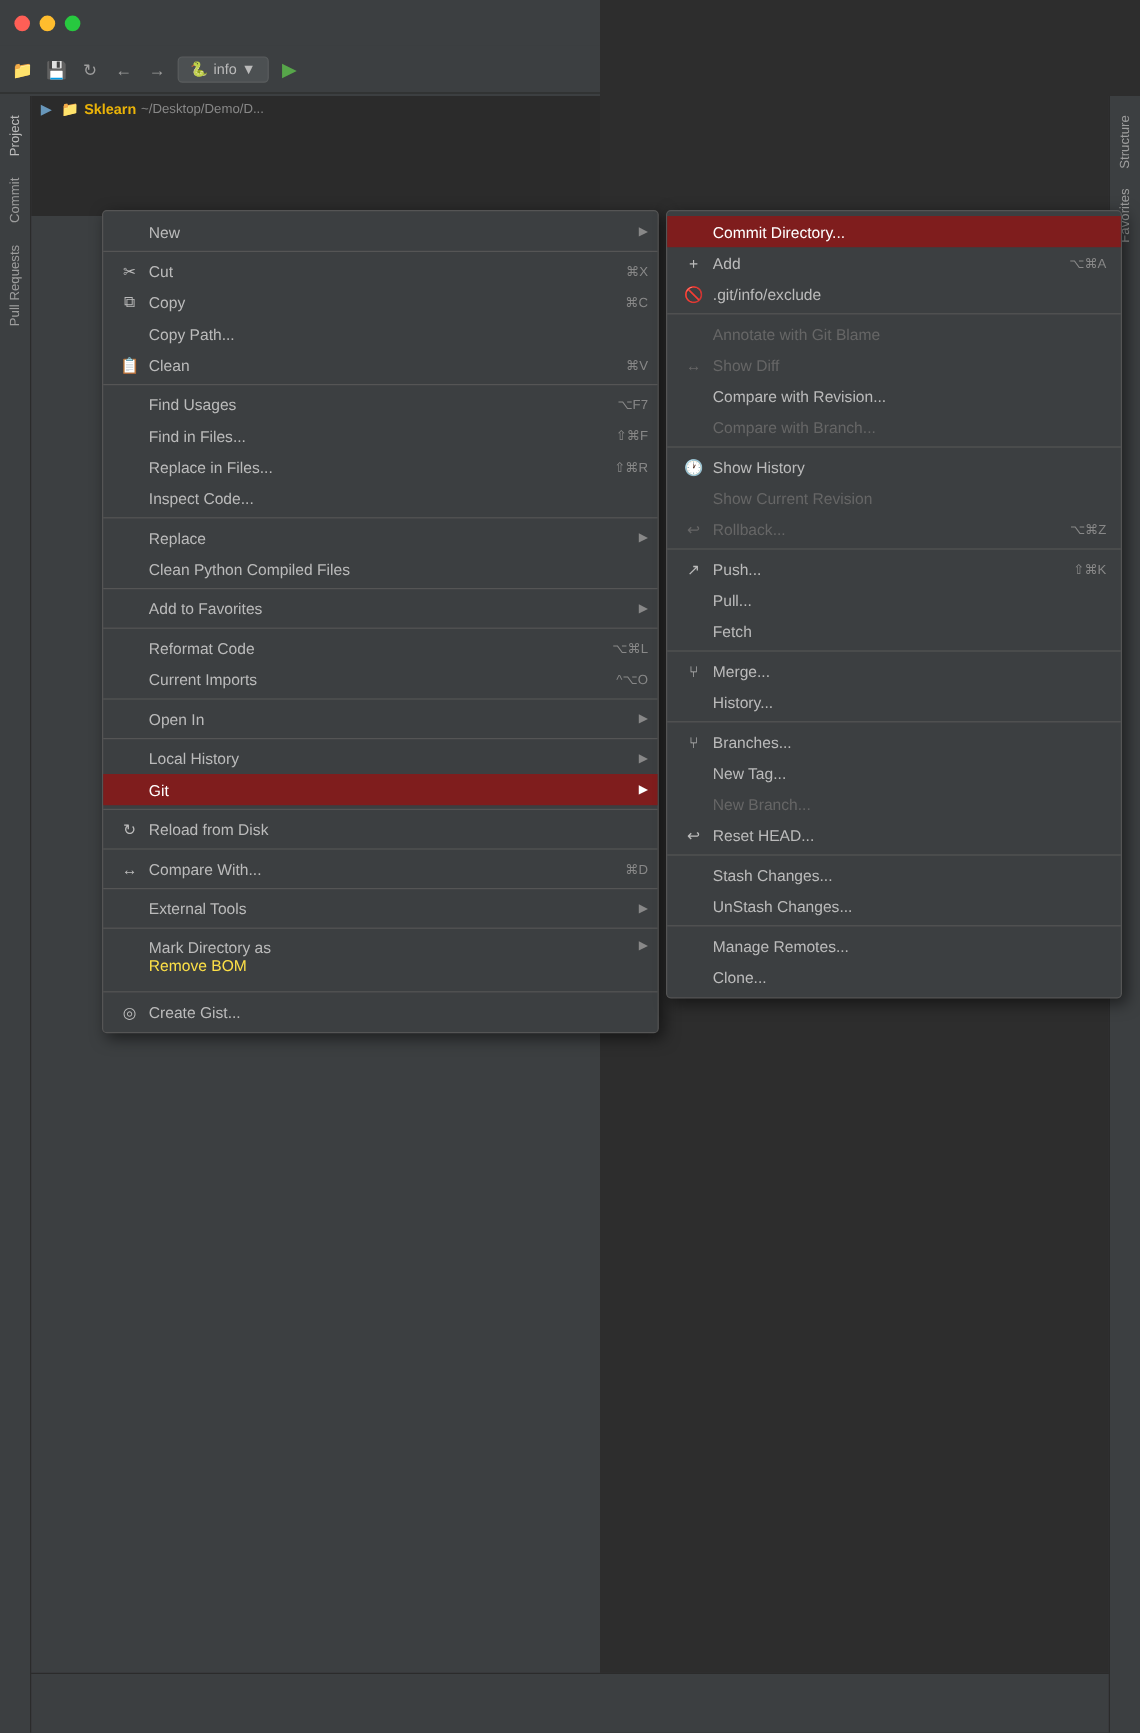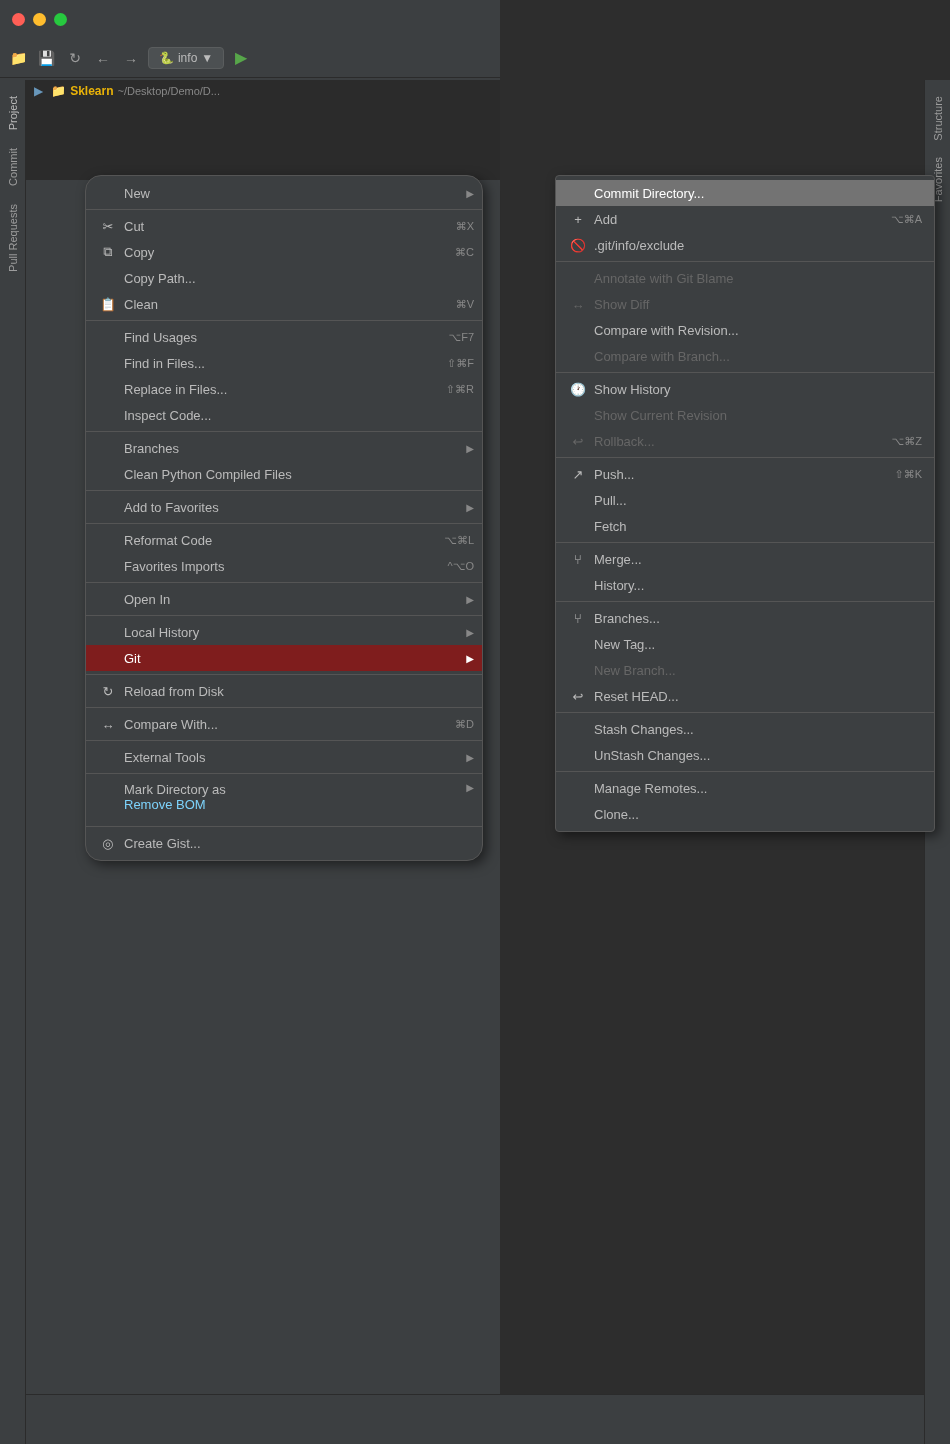--- a/index.html
+++ b/index.html
@@ -97,24 +97,24 @@
       cursor: pointer;
       white-space: nowrap;
     }
     .side-tab.active { color: #bbbbbb; }
 
     
     .context-menu {
       position: absolute;
       left: 85px;
       top: 175px;
-      width: 398px;
+      width: 464px;
       background: #3c3f41;
       border: 1px solid #555555;
-      border-radius: 16px;
+      border-radius: 4px;
       box-shadow: 4px 4px 12px rgba(0,0,0,0.5);
       z-index: 100;
       padding: 4px 0;
     }
     .menu-item {
       height: 26px;
       display: flex;
       align-items: center;
       padding: 0 8px 0 12px;
       cursor: pointer;
@@ -162,21 +162,21 @@
       flex-direction: column;
     }
     .menu-item.tall .item-row {
       display: flex;
       align-items: flex-start;
       width: 100%;
     }
     .menu-item.tall .item-second-line {
       padding-left: 26px;
       font-size: 13px;
-      color: #7dd3fc;
+      color: #fde047;
     }
 
     
     .submenu {
       position: absolute;
       left: 471px;
       top: 0px;
       width: 380px;
       background: #3c3f41;
       border: 1px solid #555555;
@@ -188,21 +188,21 @@
     .submenu-item {
       height: 26px;
       display: flex;
       align-items: center;
       padding: 0 12px;
       cursor: pointer;
       white-space: nowrap;
       position: relative;
     }
     .submenu-item.highlighted {
-      background: #737373;
+      background: #7f1d1d;
       color: #ffffff;
     }
     .submenu-item .item-icon {
       width: 20px;
       text-align: center;
       margin-right: 6px;
       font-size: 13px;
       flex-shrink: 0;
     }
     .submenu-item .item-label { flex: 1; }
@@ -369,21 +369,21 @@
 
   </div>
     <div class="menu-item">
     <span class="item-icon"></span>
     <span class="item-label">Inspect Code...</span>
 
   </div>
     <div class="menu-separator"></div>
     <div class="menu-item">
     <span class="item-icon"></span>
-    <span class="item-label">Branches</span>
+    <span class="item-label">Replace</span>
 
     <span class="arrow">▶</span>
   </div>
     <div class="menu-item">
     <span class="item-icon"></span>
     <span class="item-label">Clean Python Compiled Files</span>
 
   </div>
     <div class="menu-separator"></div>
     <div class="menu-item">
@@ -394,21 +394,21 @@
   </div>
     <div class="menu-separator"></div>
     <div class="menu-item">
     <span class="item-icon"></span>
     <span class="item-label">Reformat Code</span>
     <span class="item-shortcut">⌥⌘L</span>
 
   </div>
     <div class="menu-item">
     <span class="item-icon"></span>
-    <span class="item-label">Favorites Imports</span>
+    <span class="item-label">Current Imports</span>
     <span class="item-shortcut">^⌥O</span>
 
   </div>
     <div class="menu-separator"></div>
     <div class="menu-item">
     <span class="item-icon"></span>
     <span class="item-label">Open In</span>
 
     <span class="arrow">▶</span>
   </div>

